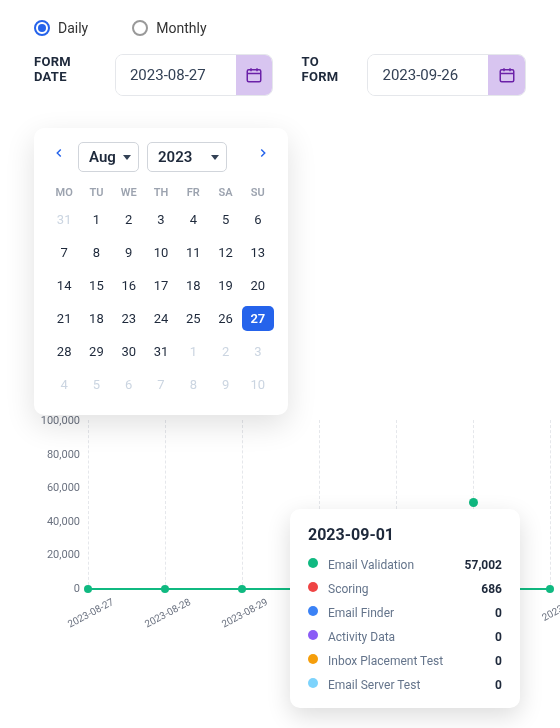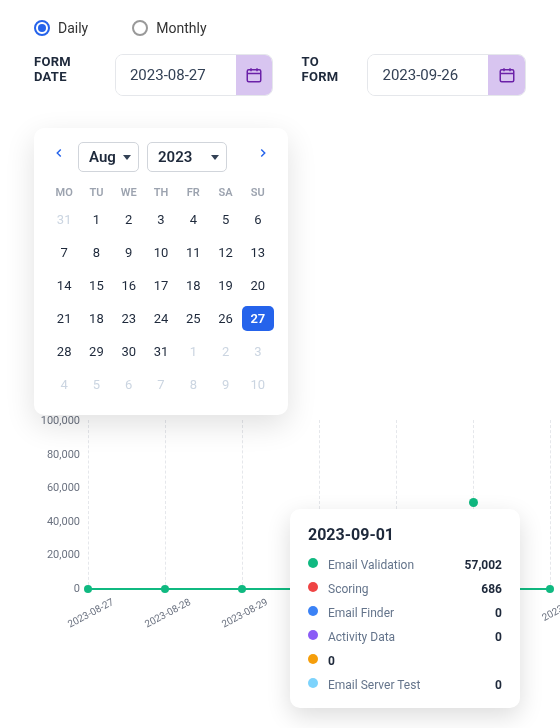--- a/index.html
+++ b/index.html
@@ -219,20 +219,21 @@
         <span class="tt-label">Email Finder</span>
         <span class="tt-val">0</span>
       </div>
       <div class="tooltip-row">
         <span class="tt-dot" style="background:#8b5cf6"></span>
         <span class="tt-label">Activity Data</span>
         <span class="tt-val">0</span>
       </div>
       <div class="tooltip-row">
         <span class="tt-dot" style="background:#f59e0b"></span>
+        <span class="tt-label">Inbox Placement Test</span>
         <span class="tt-val">0</span>
       </div>
       <div class="tooltip-row">
         <span class="tt-dot" style="background:#7dd3fc"></span>
         <span class="tt-label">Email Server Test</span>
         <span class="tt-val">0</span>
       </div>
     </div>
 </div>
 

